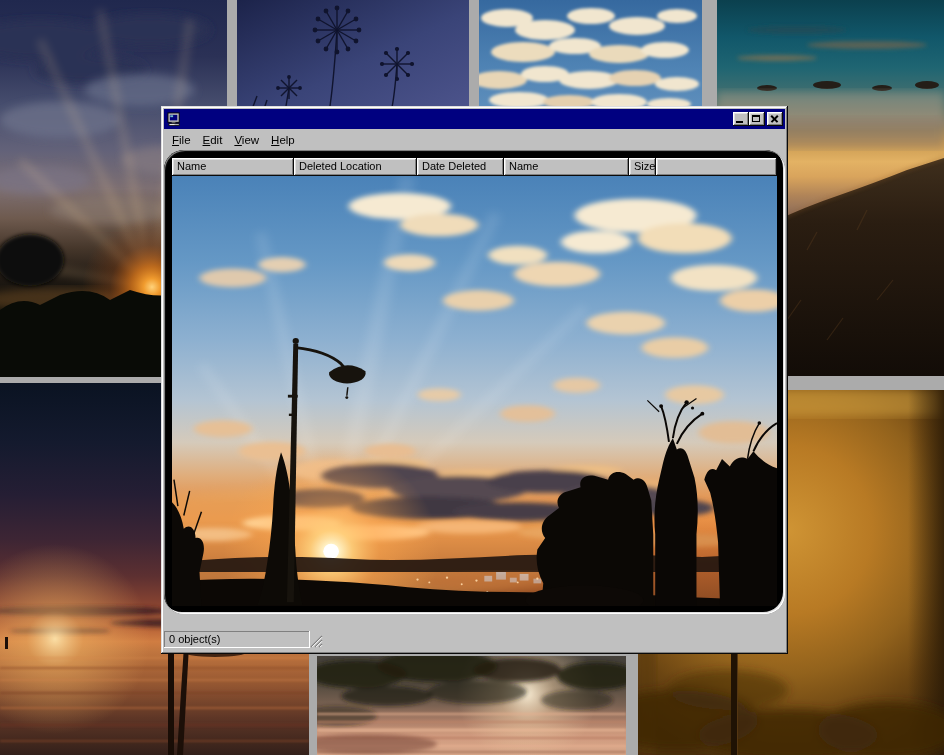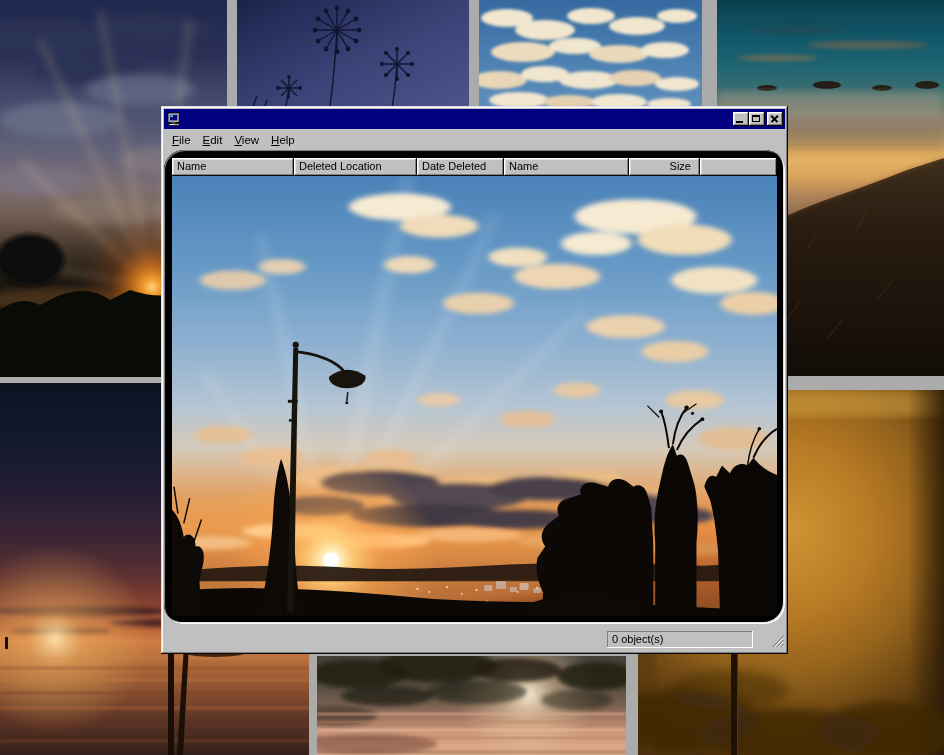--- a/index.html
+++ b/index.html
@@ -31,21 +31,21 @@
   .clientwrap{flex:1 1 auto;display:flex;flex-direction:column;min-height:0;
     box-shadow:inset -1px -1px #fff,inset 1px 1px #808080,inset -2px -2px #dfdfdf,inset 2px 2px #0a0a0a;
     padding:8px;box-sizing:border-box;background:#000;border-radius:20px;}
   .headerrow{height:18px;display:flex;flex:0 0 auto;background:#c0c0c0;font-size:11px;}
   .hcell{box-sizing:border-box;height:18px;line-height:17px;padding:0 5px;background:#c0c0c0;white-space:nowrap;overflow:hidden;
     box-shadow:inset -1px -1px #0a0a0a,inset 1px 1px #fff,inset -2px -2px #808080,inset 2px 2px #dfdfdf;}
   .hcell.right{text-align:right;padding-right:9px;}
   .photo{flex:1 1 auto;min-height:0;overflow:hidden;background:#000;}
   .photo svg{display:block;width:100%;height:100%;}
 
-  .statusbar{height:20px;flex:0 0 auto;display:flex;align-items:flex-start;padding-top:7px;gap:19px;font-size:11px;justify-content:flex-end;}
+  .statusbar{height:20px;flex:0 0 auto;display:flex;align-items:flex-start;padding-top:17px;gap:0;font-size:11px;}
   .spanel{height:17px;line-height:16px;padding:0 5px;box-sizing:border-box;background:#c0c0c0;white-space:nowrap;overflow:hidden;
     box-shadow:inset -1px -1px #fff,inset 1px 1px #808080;}
   .sp1{width:146px;flex:0 0 auto;}
   .sp2{flex:1 1 auto;}
   .grip{width:13px;height:13px;margin-top:4px;flex:0 0 auto;}
 </style>
 </head>
 <body>
 
 <div class="desktop">
@@ -441,21 +441,21 @@
       <span class="mi"><u>V</u>iew</span>
       <span class="mi"><u>H</u>elp</span>
     </div>
 
     <div class="clientwrap">
       <div class="headerrow">
         <div class="hcell" style="width:122px">Name</div>
         <div class="hcell" style="width:123px">Deleted Location</div>
         <div class="hcell" style="width:87px">Date Deleted</div>
         <div class="hcell" style="width:125px">Name</div>
-        <div class="hcell right" style="width:71px">Size</div>
+        <div class="hcell right" style="width:27px">Size</div>
         <div class="hcell" style="flex:1"></div>
       </div>
 
       <div class="photo">
         <svg viewBox="0 0 616 456" preserveAspectRatio="none">
           <defs>
             <linearGradient id="psky" x1="0" y1="0" x2="0" y2="1">
               <stop offset="0" stop-color="#4a82b8"></stop>
                 <stop offset=".2" stop-color="#6598c5"></stop>
               <stop offset=".38" stop-color="#8db0d0"></stop>

